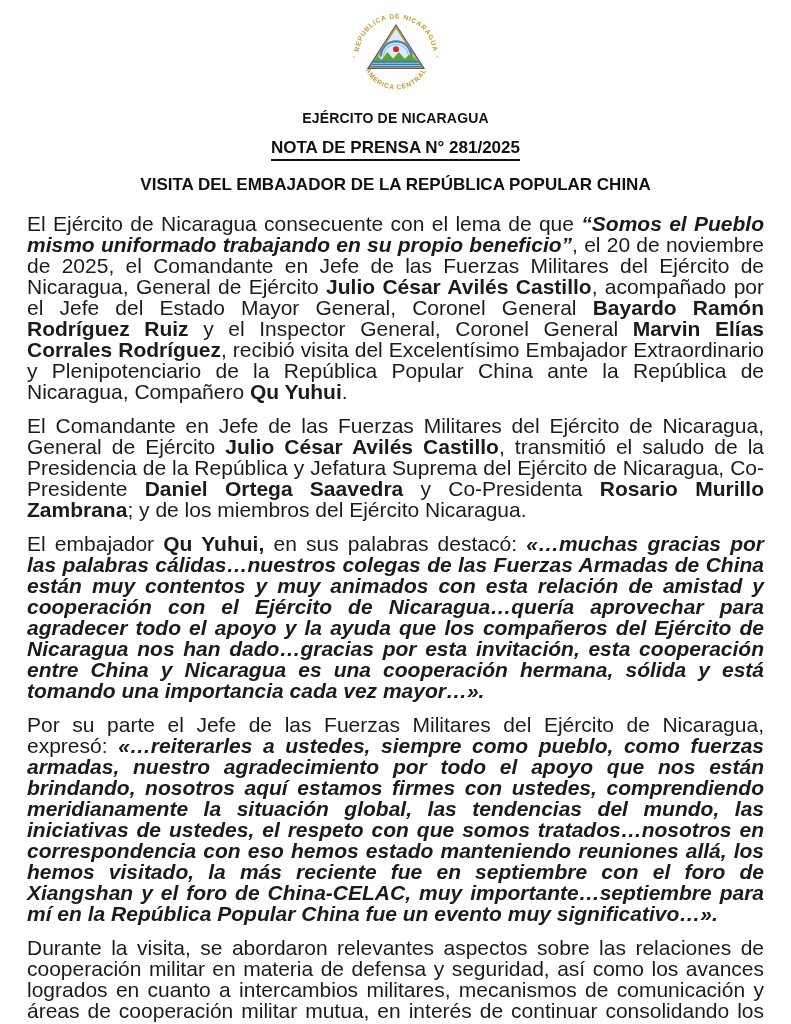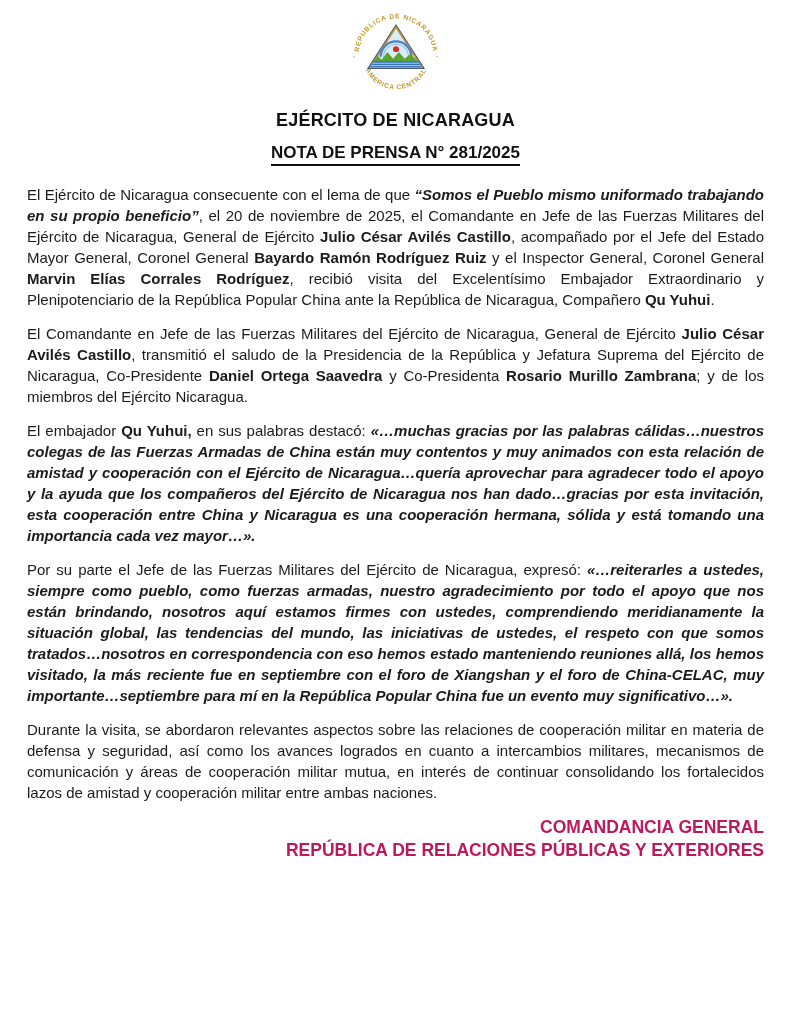--- a/index.html
+++ b/index.html
@@ -20,21 +20,21 @@
     font-family: "Liberation Sans", "DejaVu Sans", sans-serif;
     font-size: 7px;
     font-weight: bold;
     letter-spacing: 0.8px;
     fill: #c49a2c;
   }
   .side-mark { font-size: 7px; fill: #c49a2c; font-weight: bold; }
   h1.doc-title {
     margin: 8px 0 0 0;
     text-align: center;
-    font-size: 18px;
+    font-size: 14px;
     font-weight: bold;
     letter-spacing: 0.2px;
     color: #111;
   }
   .press-note-line { text-align: center; margin-top: 12px; }
   .press-note {
     display: inline-block;
     font-size: 17px;
     font-weight: bold;
     border-bottom: 2px solid #111;
@@ -44,21 +44,21 @@
   .subject {
     margin-top: 14px;
     text-align: center;
     font-size: 17px;
     font-weight: bold;
     color: #111;
   }
   .doc-body { margin-top: 18px; }
   p.para {
     margin: 8px 0 13px 0;
-    font-size: 15px;
+    font-size: 21px;
     line-height: 21px;
     text-align: justify;
     color: #1b1b1b;
   }
   p.para .b  { font-weight: bold; }
   p.para .i  { font-style: italic; }
   .doc-footer {
     margin-top: 0;
     text-align: right;
     font-size: 17.5px;
@@ -105,20 +105,21 @@
       </g>
     </svg>
   </div>
 
   <h1 class="doc-title">EJÉRCITO DE NICARAGUA</h1>
 
   <div class="press-note-line">
     <span class="press-note">NOTA DE PRENSA N° 281/2025</span>
   </div>
 
+  <div class="subject">VISITA DEL EMBAJADOR DE LA REPÚBLICA POPULAR CHINA</div>
 
   <div class="doc-body">
       <p class="para"><span>El Ejército de Nicaragua consecuente con el lema de que </span><span class="b i">“Somos el Pueblo mismo uniformado trabajando en su propio beneficio”</span><span>, el 20 de noviembre de 2025, el Comandante en Jefe de las Fuerzas Militares del Ejército de Nicaragua, General de Ejército </span><span class="b">Julio César Avilés Castillo</span><span>, acompañado por el Jefe del Estado Mayor General, Coronel General </span><span class="b">Bayardo Ramón Rodríguez Ruiz</span><span> y el Inspector General, Coronel General </span><span class="b">Marvin Elías Corrales Rodríguez</span><span>, recibió visita del Excelentísimo Embajador Extraordinario y Plenipotenciario de la República Popular China ante la República de Nicaragua, Compañero </span><span class="b">Qu Yuhui</span><span>.</span></p>
       <p class="para"><span>El Comandante en Jefe de las Fuerzas Militares del Ejército de Nicaragua, General de Ejército </span><span class="b">Julio César Avilés Castillo</span><span>, transmitió el saludo de la Presidencia de la República y Jefatura Suprema del Ejército de Nicaragua, Co-Presidente </span><span class="b">Daniel Ortega Saavedra</span><span> y Co-Presidenta </span><span class="b">Rosario Murillo Zambrana</span><span>; y de los miembros del Ejército Nicaragua.</span></p>
       <p class="para"><span>El embajador </span><span class="b">Qu Yuhui,</span><span> en sus palabras destacó: </span><span class="b i">«…muchas gracias por las palabras cálidas…nuestros colegas de las Fuerzas Armadas de China están muy contentos y muy animados con esta relación de amistad y cooperación con el Ejército de Nicaragua…quería aprovechar para agradecer todo el apoyo y la ayuda que los compañeros del Ejército de Nicaragua nos han dado…gracias por esta invitación, esta cooperación entre China y Nicaragua es una cooperación hermana, sólida y está tomando una importancia cada vez mayor…».</span></p>
       <p class="para"><span>Por su parte el Jefe de las Fuerzas Militares del Ejército de Nicaragua, expresó: </span><span class="b i">«…reiterarles a ustedes, siempre como pueblo, como fuerzas armadas, nuestro agradecimiento por todo el apoyo que nos están brindando, nosotros aquí estamos firmes con ustedes, comprendiendo meridianamente la situación global, las tendencias del mundo, las iniciativas de ustedes, el respeto con que somos tratados…nosotros en correspondencia con eso hemos estado manteniendo reuniones allá, los hemos visitado, la más reciente fue en septiembre con el foro de Xiangshan y el foro de China-CELAC, muy importante…septiembre para mí en la República Popular China fue un evento muy significativo…».</span></p>
       <p class="para"><span>Durante la visita, se abordaron relevantes aspectos sobre las relaciones de cooperación militar en materia de defensa y seguridad, así como los avances logrados en cuanto a intercambios militares, mecanismos de comunicación y áreas de cooperación militar mutua, en interés de continuar consolidando los fortalecidos lazos de amistad y cooperación militar entre ambas naciones.</span></p>
     </div>
 
   <div class="doc-footer">

